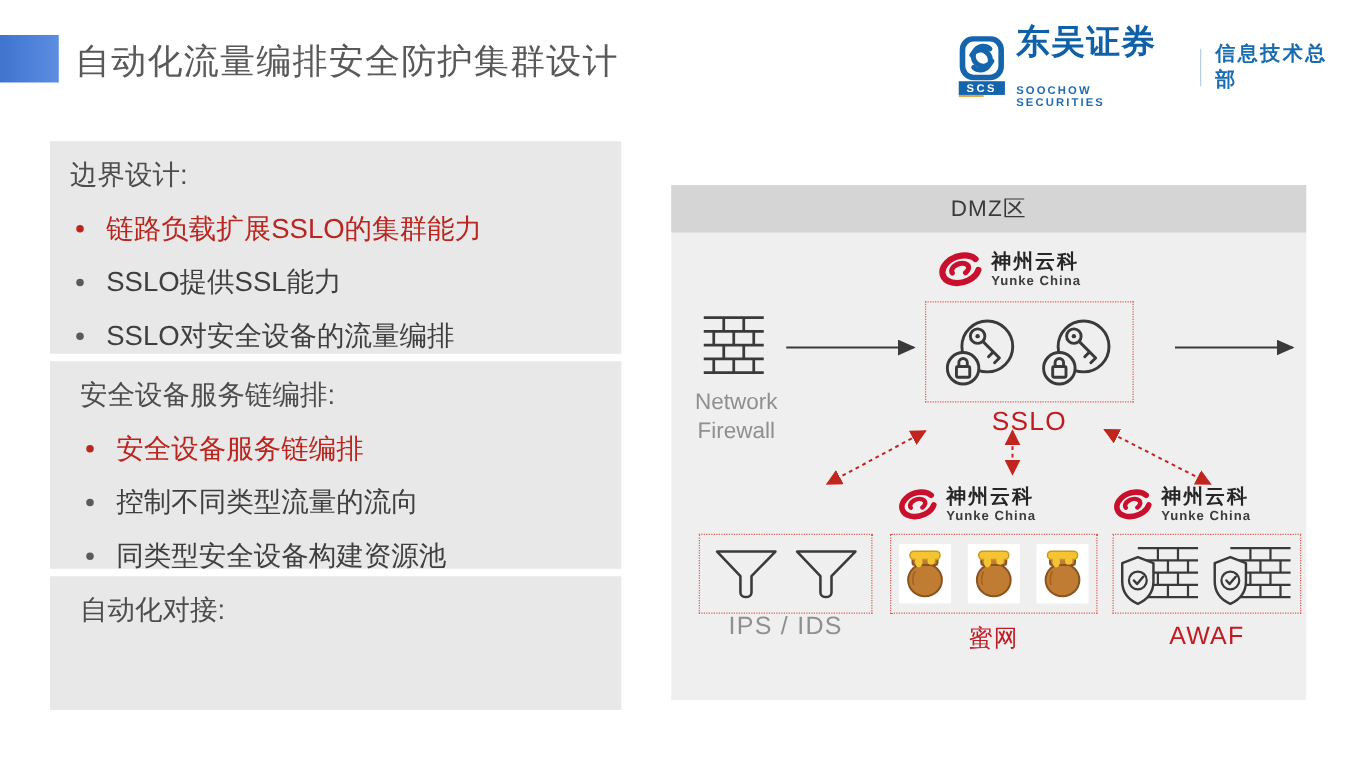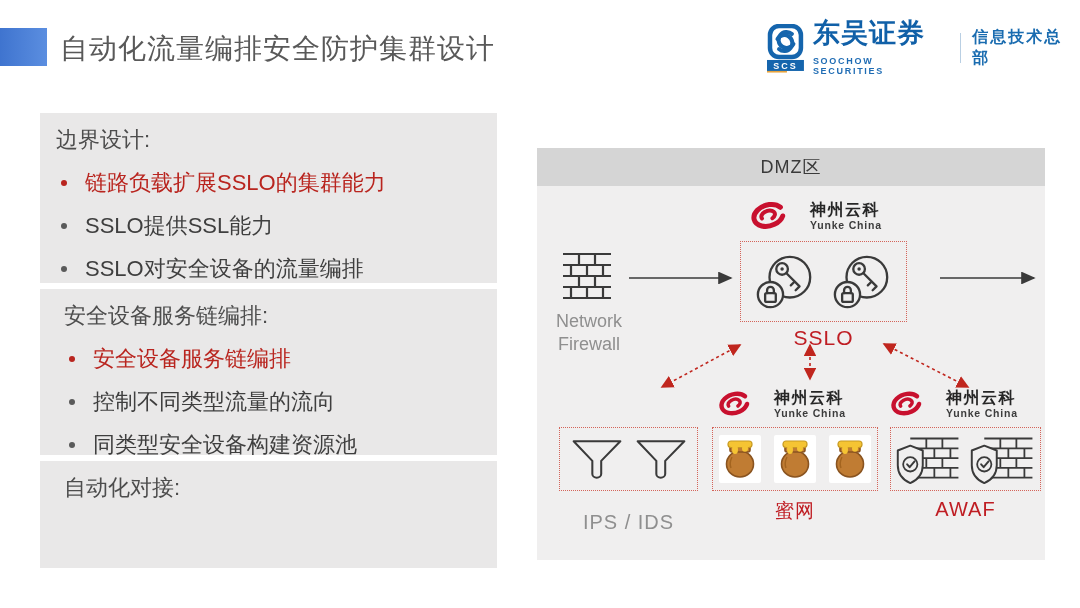--- a/index.html
+++ b/index.html
@@ -7,21 +7,21 @@
          font-family:"Liberation Sans","DejaVu Sans",sans-serif;}
 
   
   .accent-bar{position:absolute;left:0;top:28px;width:47px;height:38px;
               background:linear-gradient(90deg,#3f74cf,#5b8ee0);}
   .page-title{position:absolute;left:60px;top:30px;font-size:28px;color:#595959;
               letter-spacing:1px;font-weight:400;white-space:nowrap;}
   .brand{position:absolute;left:766px;top:20px;display:flex;align-items:center;}
   .brand-col{margin-left:7px;display:flex;flex-direction:column;}
   .company-cn{font-size:27px;font-weight:700;color:#1060a8;letter-spacing:1px;line-height:1;}
-  .company-en{font-size:9px;color:#1f6cb4;letter-spacing:1.7px;margin-top:9px;font-weight:700;}
+  .company-en{font-size:9px;color:#1f6cb4;letter-spacing:1.7px;margin-top:20px;font-weight:700;}
   .brand-divider{width:1px;height:30px;background:#b9cfe3;margin:0 11px 0 12px;}
   .dept{font-size:16px;color:#1a6cb0;letter-spacing:2px;font-weight:700;}
 
   
   .panels{position:absolute;left:40px;top:113px;width:457px;}
   .panel{background:#e9e8e8;box-sizing:border-box;padding:12px 20px 4px 24px;margin-bottom:6px;}
   .panel-1{height:170px;padding-left:16px;} .panel-2{height:166px;} .panel-3{height:107px;}
   .panel-heading{font-size:22px;color:#4d4d4d;margin:2px 0 15px 0;line-height:1.2;}
   .panel ul{list-style:none;margin:0;padding:0;}
   .panel li{display:flex;align-items:center;margin-bottom:13px;font-size:22px;color:#3f3f3f;
@@ -32,39 +32,39 @@
   .panel-3 .dot{margin:0 8px 0 0;width:5px;height:5px;}
   .hl-inline{color:#b9251f;}
 
   
   .diagram{position:absolute;left:537px;top:148px;width:508px;height:412px;background:#f0efef;}
   .dmz-header{position:absolute;left:0;top:0;width:100%;height:38px;background:#d5d5d5;
               display:flex;align-items:center;justify-content:center;font-size:18px;
               color:#3a3a3a;letter-spacing:1px;}
   .arrows{position:absolute;left:0;top:0;pointer-events:none;}
 
-  .yunke{position:absolute;display:flex;align-items:center;gap:23px;}
+  .yunke{position:absolute;display:flex;align-items:center;gap:6px;}
   .yunke-cn{font-size:16px;font-weight:700;color:#262626;letter-spacing:1.5px;line-height:1.15;}
   .yunke-en{font-size:10.5px;font-weight:700;color:#3c3c3c;letter-spacing:.8px;}
   .yunke-main{left:212px;top:50px;} .yunke-honey{left:180px;top:240px;} .yunke-awaf{left:352px;top:240px;}
 
   .fw-icon{position:absolute;left:22px;top:96px;}
   .fw-label{position:absolute;left:2px;top:162px;width:100px;text-align:center;
             font-size:18px;color:#8f8f8f;line-height:1.3;}
 
   .dotted-box{position:absolute;border:1.5px dotted #d4645a;box-sizing:border-box;
               display:flex;align-items:center;justify-content:center;}
   .sslo-box{left:203px;top:93px;width:167px;height:81px;gap:15px;}
   .ips-box{left:22px;top:279px;width:139px;height:64px;gap:8px;}
   .honey-box{left:175px;top:279px;width:166px;height:64px;gap:13px;}
   .awaf-box{left:353px;top:279px;width:151px;height:64px;gap:8px;}
 
   .diag-label{position:absolute;text-align:center;letter-spacing:1px;}
   .sslo-label{left:203px;top:178px;width:167px;font-size:21px;color:#bf1d23;}
-  .ips-label{left:10px;top:363px;width:163px;font-size:20px;color:#8f8f8f;}
+  .ips-label{left:10px;top:342px;width:163px;font-size:20px;color:#8f8f8f;}
   .honey-label{left:175px;top:350px;width:166px;font-size:19px;color:#bf1d23;}
   .awaf-label{left:353px;top:350px;width:151px;font-size:20px;color:#bf1d23;}
 </style>
 </head>
 <body>
 
 <div class="slide">
 
   <div class="accent-bar"></div>
   <div class="page-title">自动化流量编排安全防护集群设计</div>

